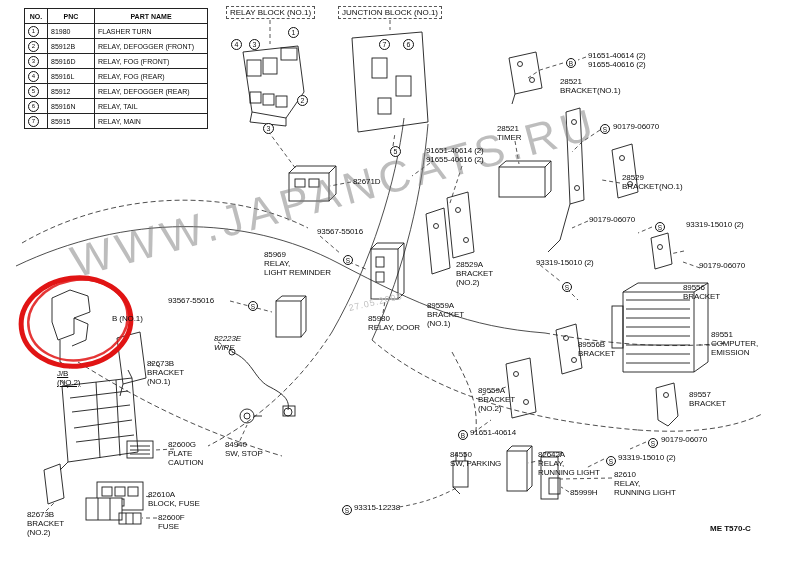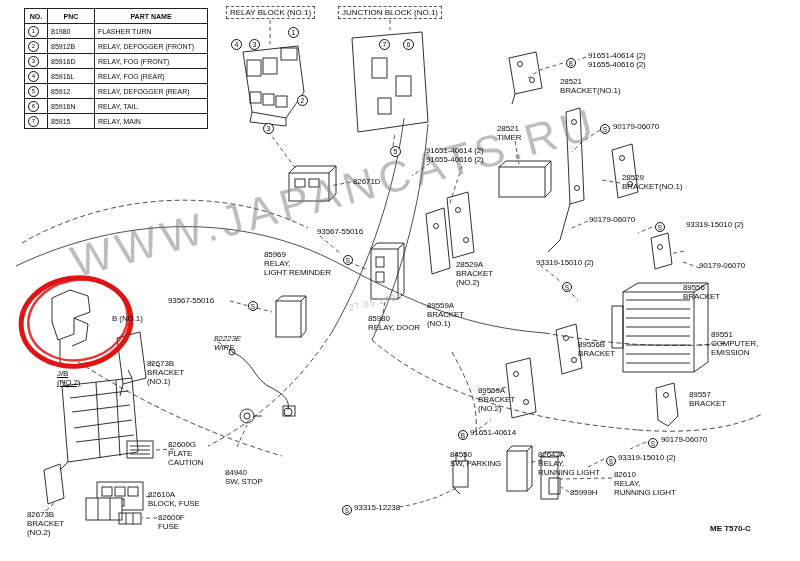--- a/index.html
+++ b/index.html
@@ -332,21 +332,21 @@
 WIRE</div>
       <div class="plabel" style="left: 147px; top: 360px;">82673B
 BRACKET
 (NO.1)</div>
       <div class="plabel" style="left: 112px; top: 315px;">B (NO.1)</div>
       <div class="plabel" style="left: 57px; top: 370px; text-decoration: underline;">J/B
 (NO.2)</div>
       <div class="plabel" style="left: 168px; top: 441px;">82600G
 PLATE
 CAUTION</div>
-      <div class="plabel" style="left: 225px; top: 441px; margin-top: 28px;">84940
+      <div class="plabel" style="left: 225px; top: 441px;">84940
 SW, STOP</div>
       <div class="plabel" style="left: 478px; top: 387px;">89559A
 BRACKET
 (NO.2)</div>
       <div class="plabel" style="left: 470px; top: 429px;">91651-40614</div>
       <div class="plabel" style="left: 661px; top: 436px;">90179-06070</div>
       <div class="plabel" style="left: 689px; top: 391px;">89557
 BRACKET</div>
       <div class="plabel" style="left: 618px; top: 454px;">93319-15010 (2)</div>
       <div class="plabel" style="left: 450px; top: 451px;">84550

